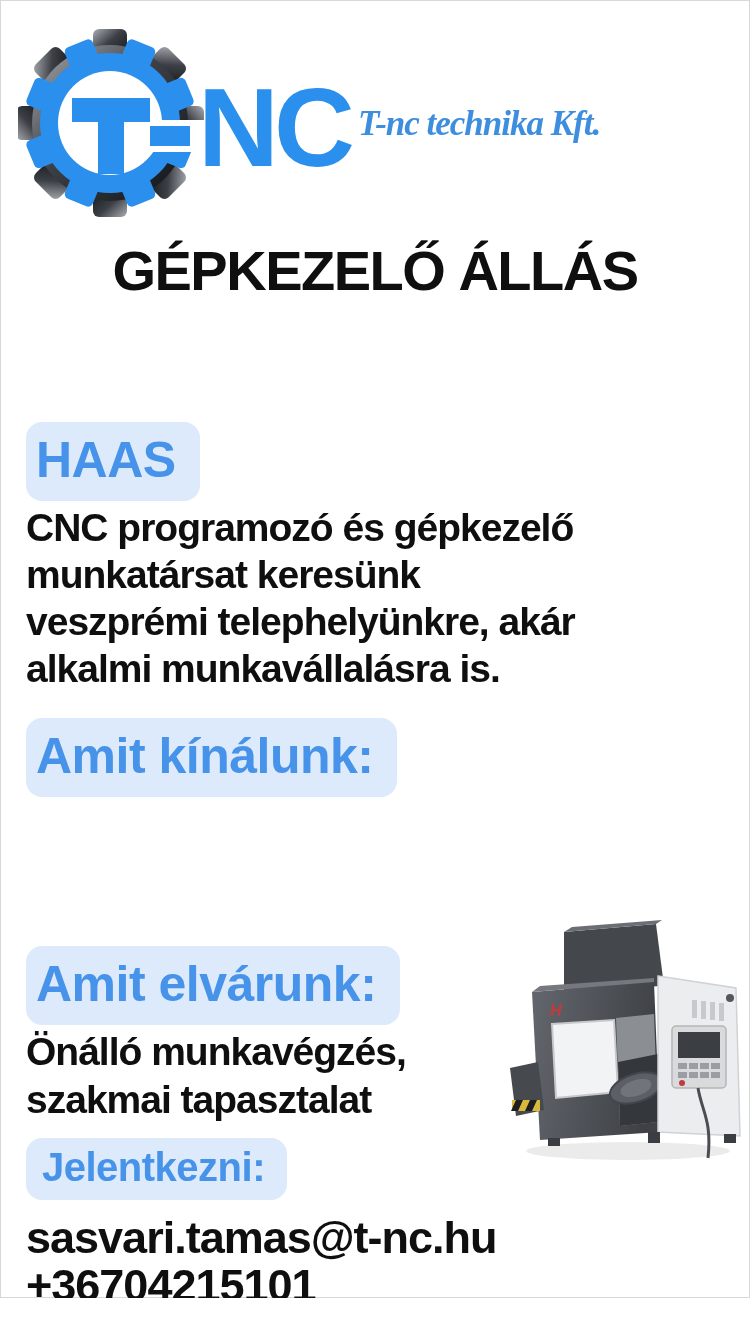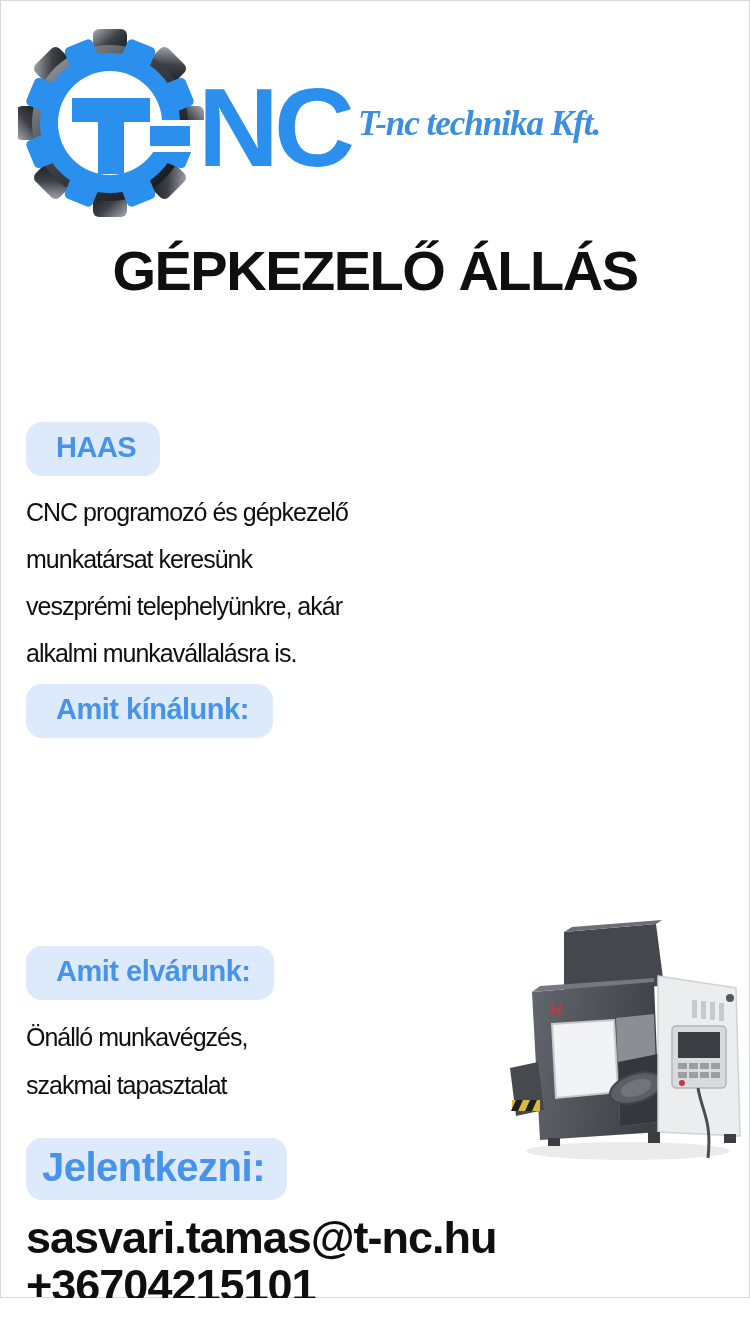--- a/index.html
+++ b/index.html
@@ -24,36 +24,36 @@
   .page-title{
     position:absolute;top:236px;left:0;width:750px;
     text-align:center;color:#0f0f0f;
     font-size:56px;font-weight:bold;letter-spacing:-1.5px;
     line-height:69px;
   }
 
   
   .section{position:absolute;left:26px;}
   .sec-haas{top:422px;}
-  .sec-offer{top:684px;text-align:center;}
+  .sec-offer{top:718px;text-align:center;}
   .sec-expect{top:946px;}
   .sec-apply{top:1138px;}
 
   .badge{
     display:inline-block;
     background:#ddeafb;color:#4693e9;
-    font-size:29px;font-weight:bold;letter-spacing:-0.5px;
-    padding:9px 24px 12px 30px;border-radius:16px;
+    font-size:50px;font-weight:bold;letter-spacing:-0.5px;
+    padding:9px 24px 12px 10px;border-radius:16px;
     white-space:nowrap;
   }
   .sec-apply .badge{font-size:40px;padding:7px 22px 10px 16px;text-align:center;}
 
   .body-text{
-    margin-top:13px;
-    font-size:25px;font-weight:normal;color:#0f0f0f;
+    margin-top:3px;
+    font-size:39px;font-weight:bold;color:#0f0f0f;
     letter-spacing:-1px;line-height:47px;white-space:nowrap;
   }
   .sec-offer .body-text,.sec-expect .body-text{line-height:48px;}
 
   .contact-line{
     font-size:45px;font-weight:bold;color:#0f0f0f;
     letter-spacing:-1px;line-height:48px;white-space:nowrap;
   }
   .contact-block{margin-top:14px;}
 

